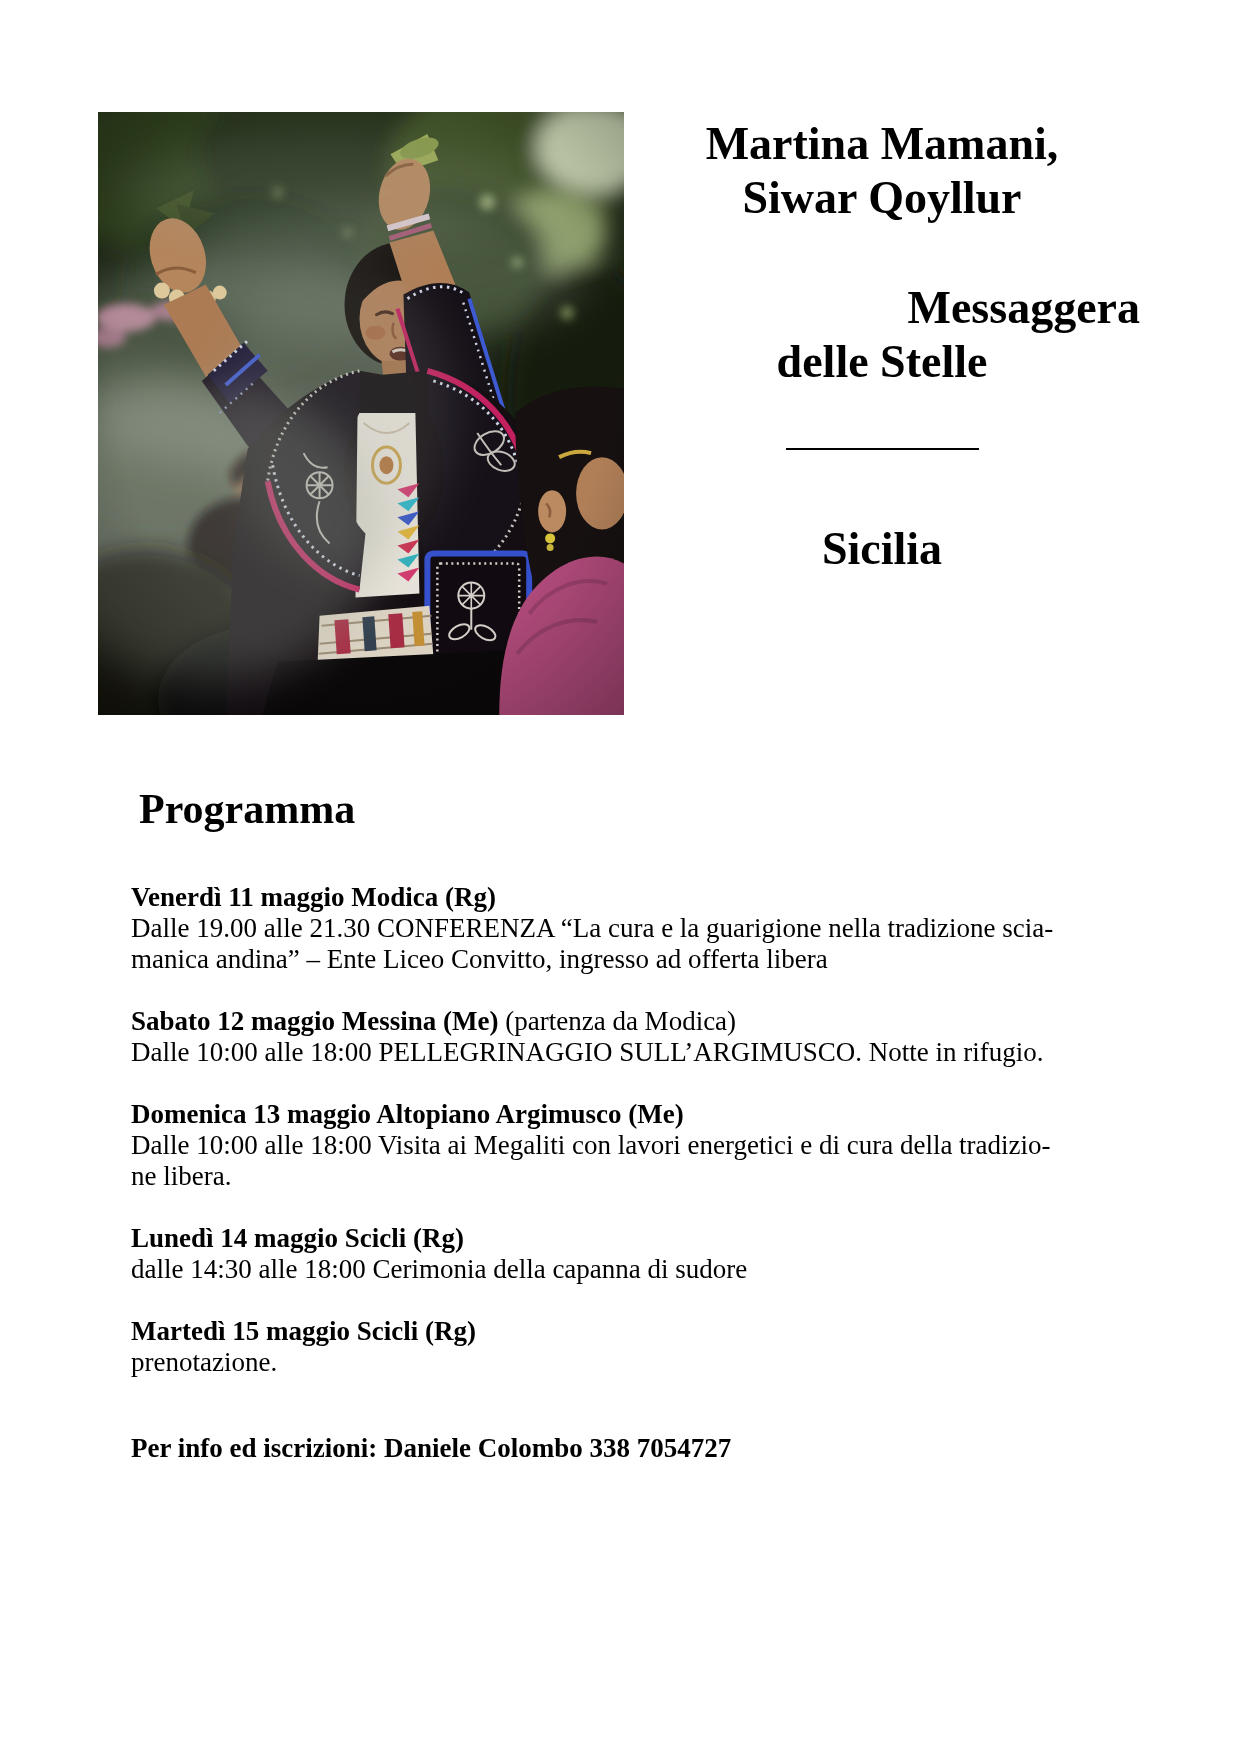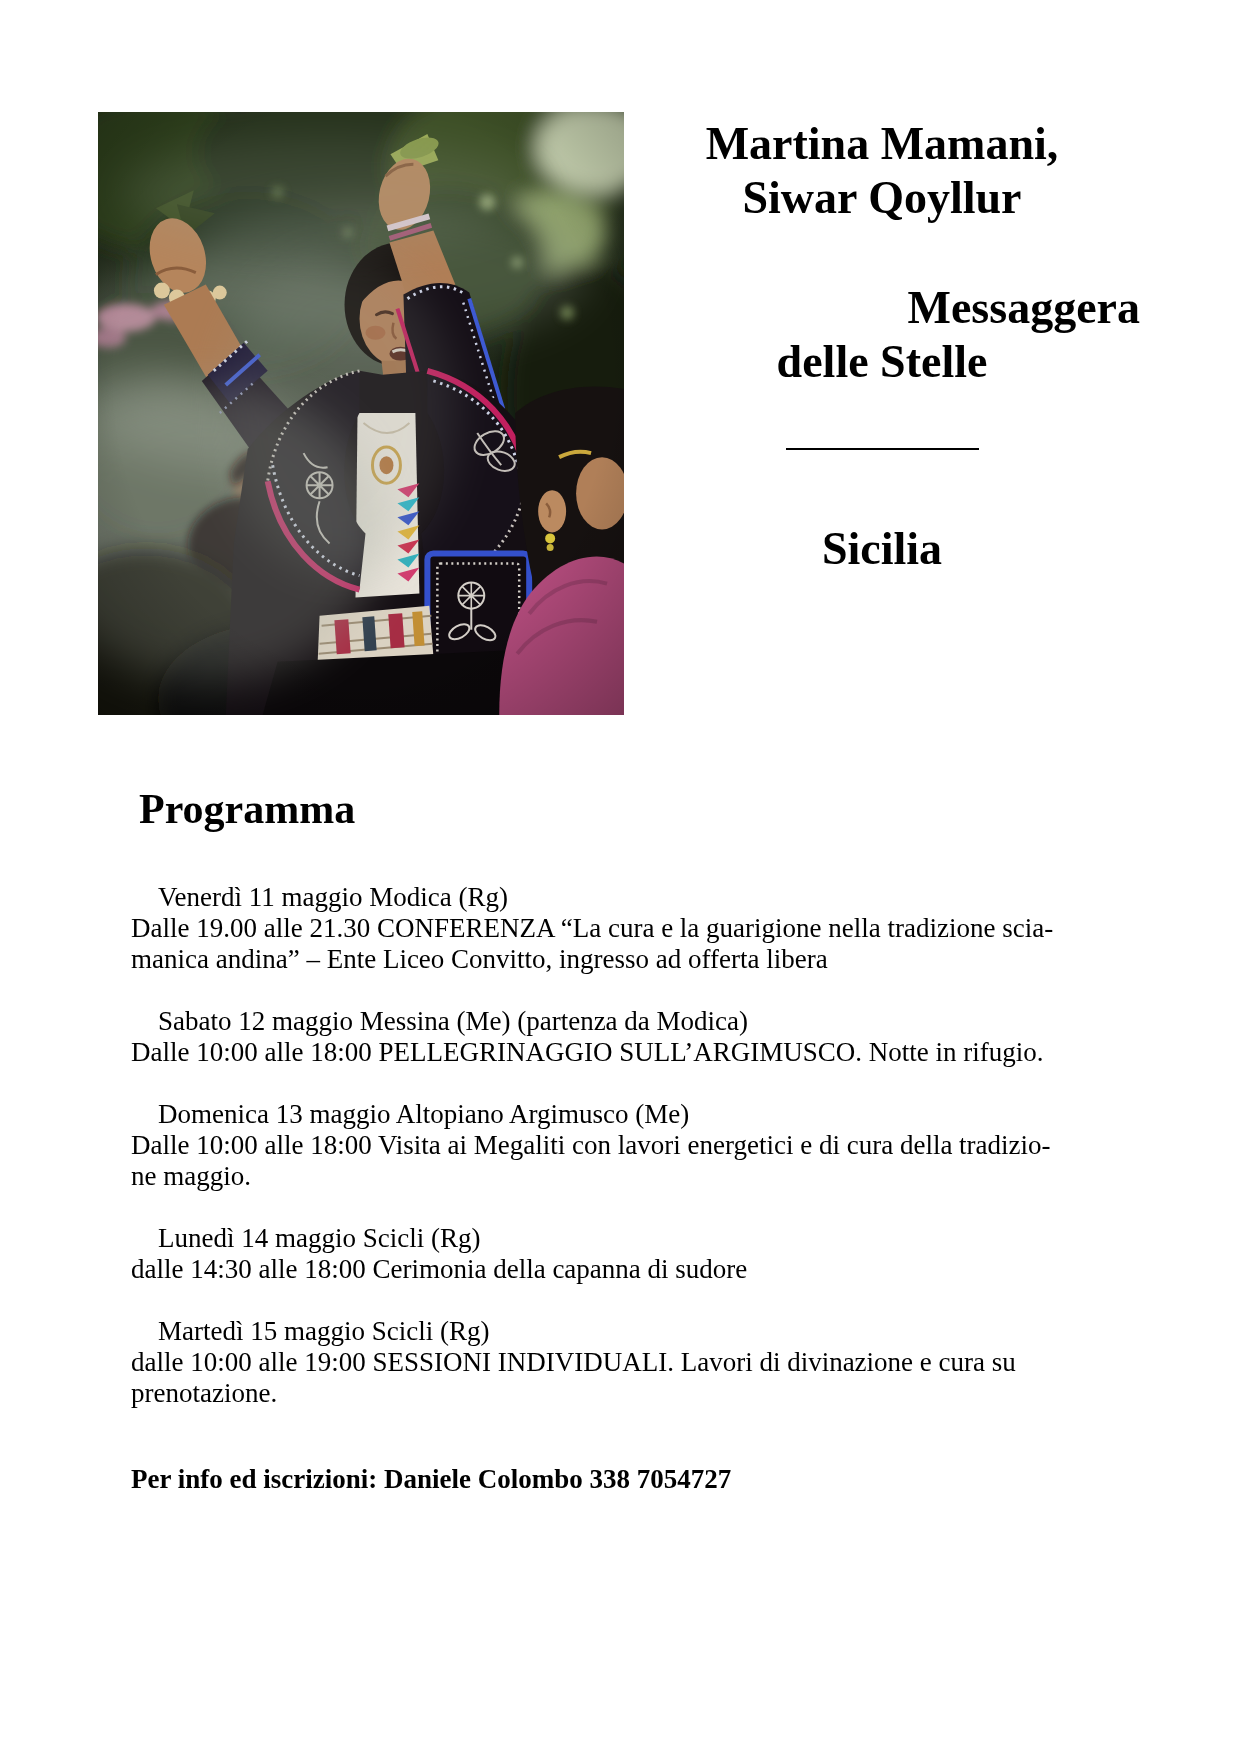--- a/index.html
+++ b/index.html
@@ -31,21 +31,21 @@
   .programma{
     position:absolute;left:131px;top:777px;margin:8px;
     font-size:42px;line-height:49px;font-weight:bold;white-space:nowrap;
   }
   .program{
     position:absolute;left:131px;top:882px;width:1015px;
     font-size:27px;line-height:31px;
   }
   .sec{margin:0 0 31px 0;}
   .sec div{white-space:nowrap;}
-  .b{font-weight:normal;margin-left:27px;}
+  .b{font-weight:bold;}
   .contact{margin-top:55px;font-weight:bold;white-space:nowrap;}
 </style>
 </head>
 <body>
 
 <div class="page">
 
   <div class="photo">
     <svg viewBox="0 0 527 601" preserveAspectRatio="none" xmlns="http://www.w3.org/2000/svg">
       <defs>
@@ -262,30 +262,29 @@
     </div>
 
     <div class="sec">
       <div><span class="b">Sabato 12 maggio Messina (Me)</span><span> (partenza da Modica)</span></div>
       <div>Dalle 10:00 alle 18:00 PELLEGRINAGGIO SULL’ARGIMUSCO. Notte in rifugio.</div>
     </div>
 
     <div class="sec">
       <div><span class="b">Domenica 13 maggio Altopiano Argimusco (Me)</span></div>
       <div>Dalle 10:00 alle 18:00 Visita ai Megaliti con lavori energetici e di cura della tradizio-</div>
-      <div>ne maggio.</div>
+      <div>ne libera.</div>
     </div>
 
     <div class="sec">
       <div><span class="b">Lunedì 14 maggio Scicli (Rg)</span></div>
       <div>dalle 14:30 alle 18:00 Cerimonia della capanna di sudore</div>
     </div>
 
     <div class="sec">
       <div><span class="b">Martedì 15 maggio Scicli (Rg)</span></div>
-      <div>dalle 10:00 alle 19:00 SESSIONI INDIVIDUALI. Lavori di divinazione e cura su</div>
       <div>prenotazione.</div>
     </div>
 
     <div class="contact">Per info ed iscrizioni: Daniele Colombo 338 7054727</div>
   </div>
 
 </div>
 
 </body></html>

